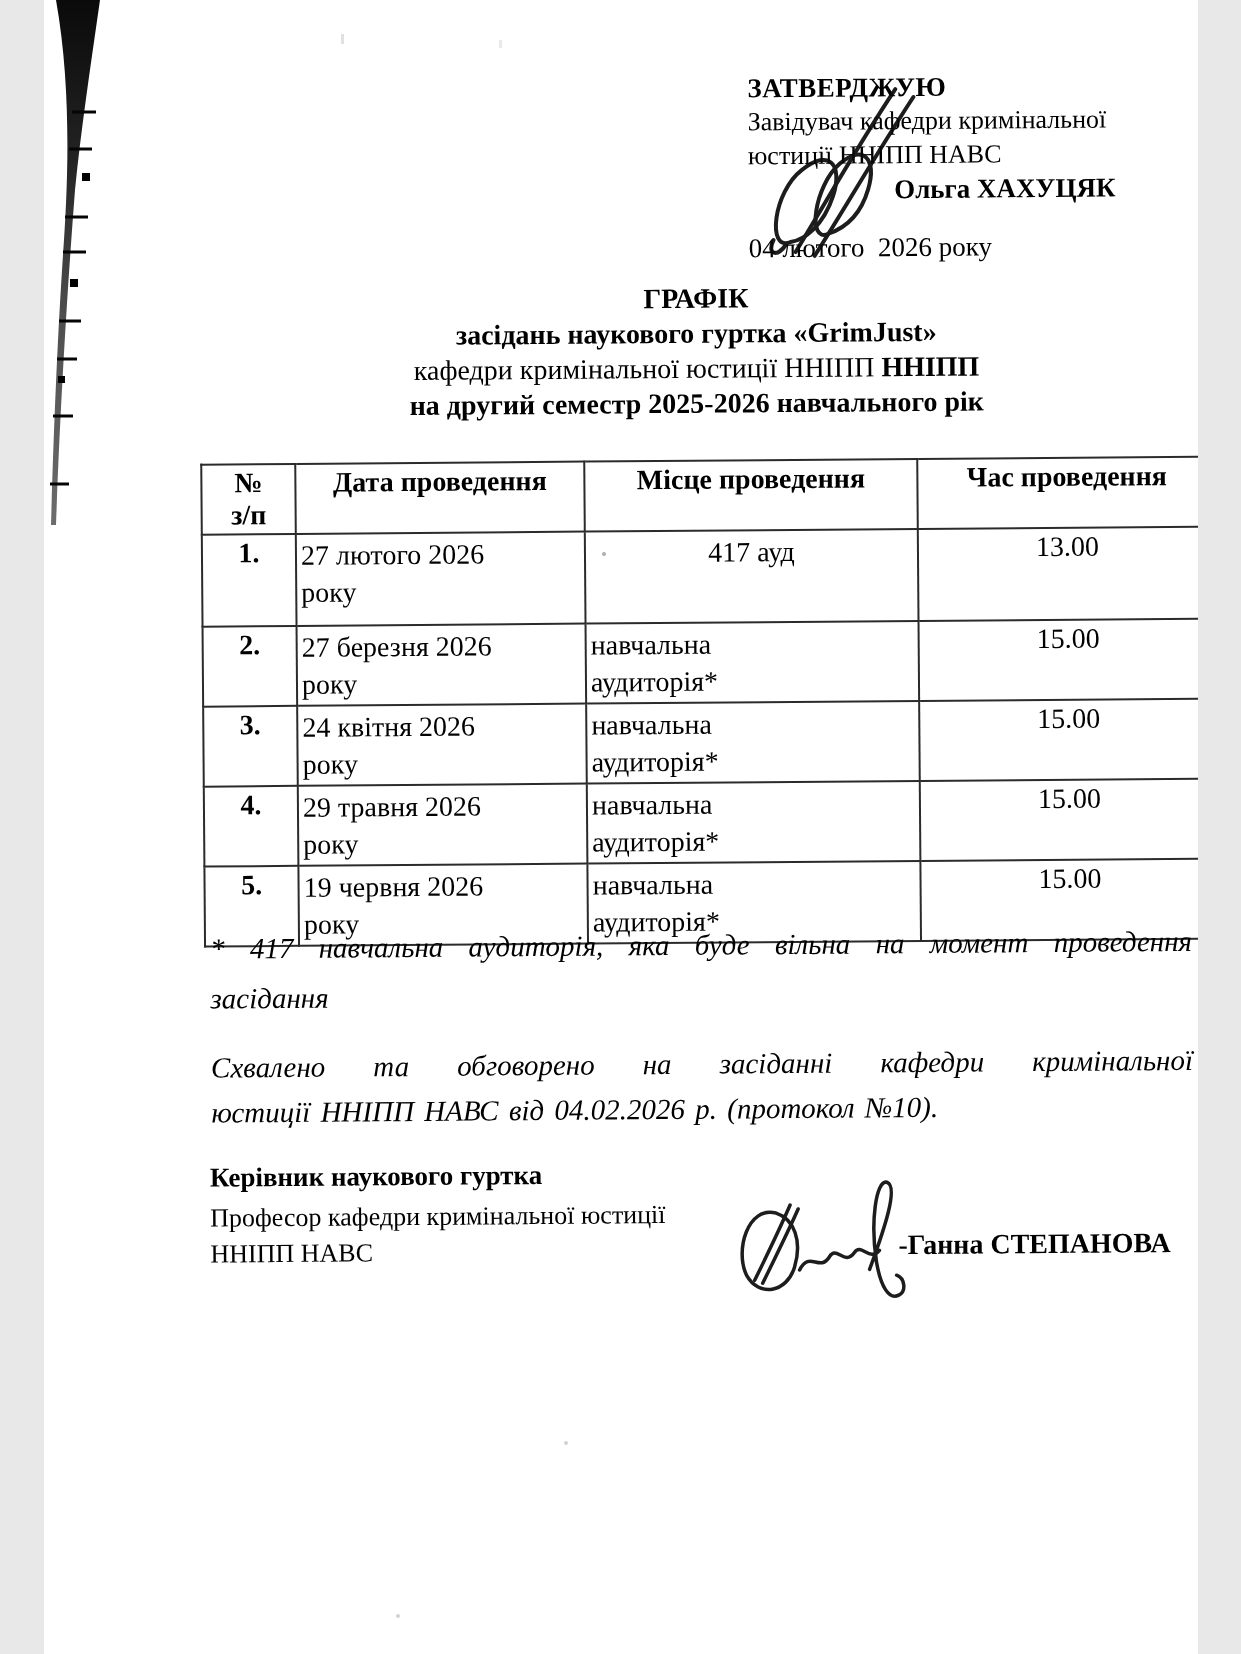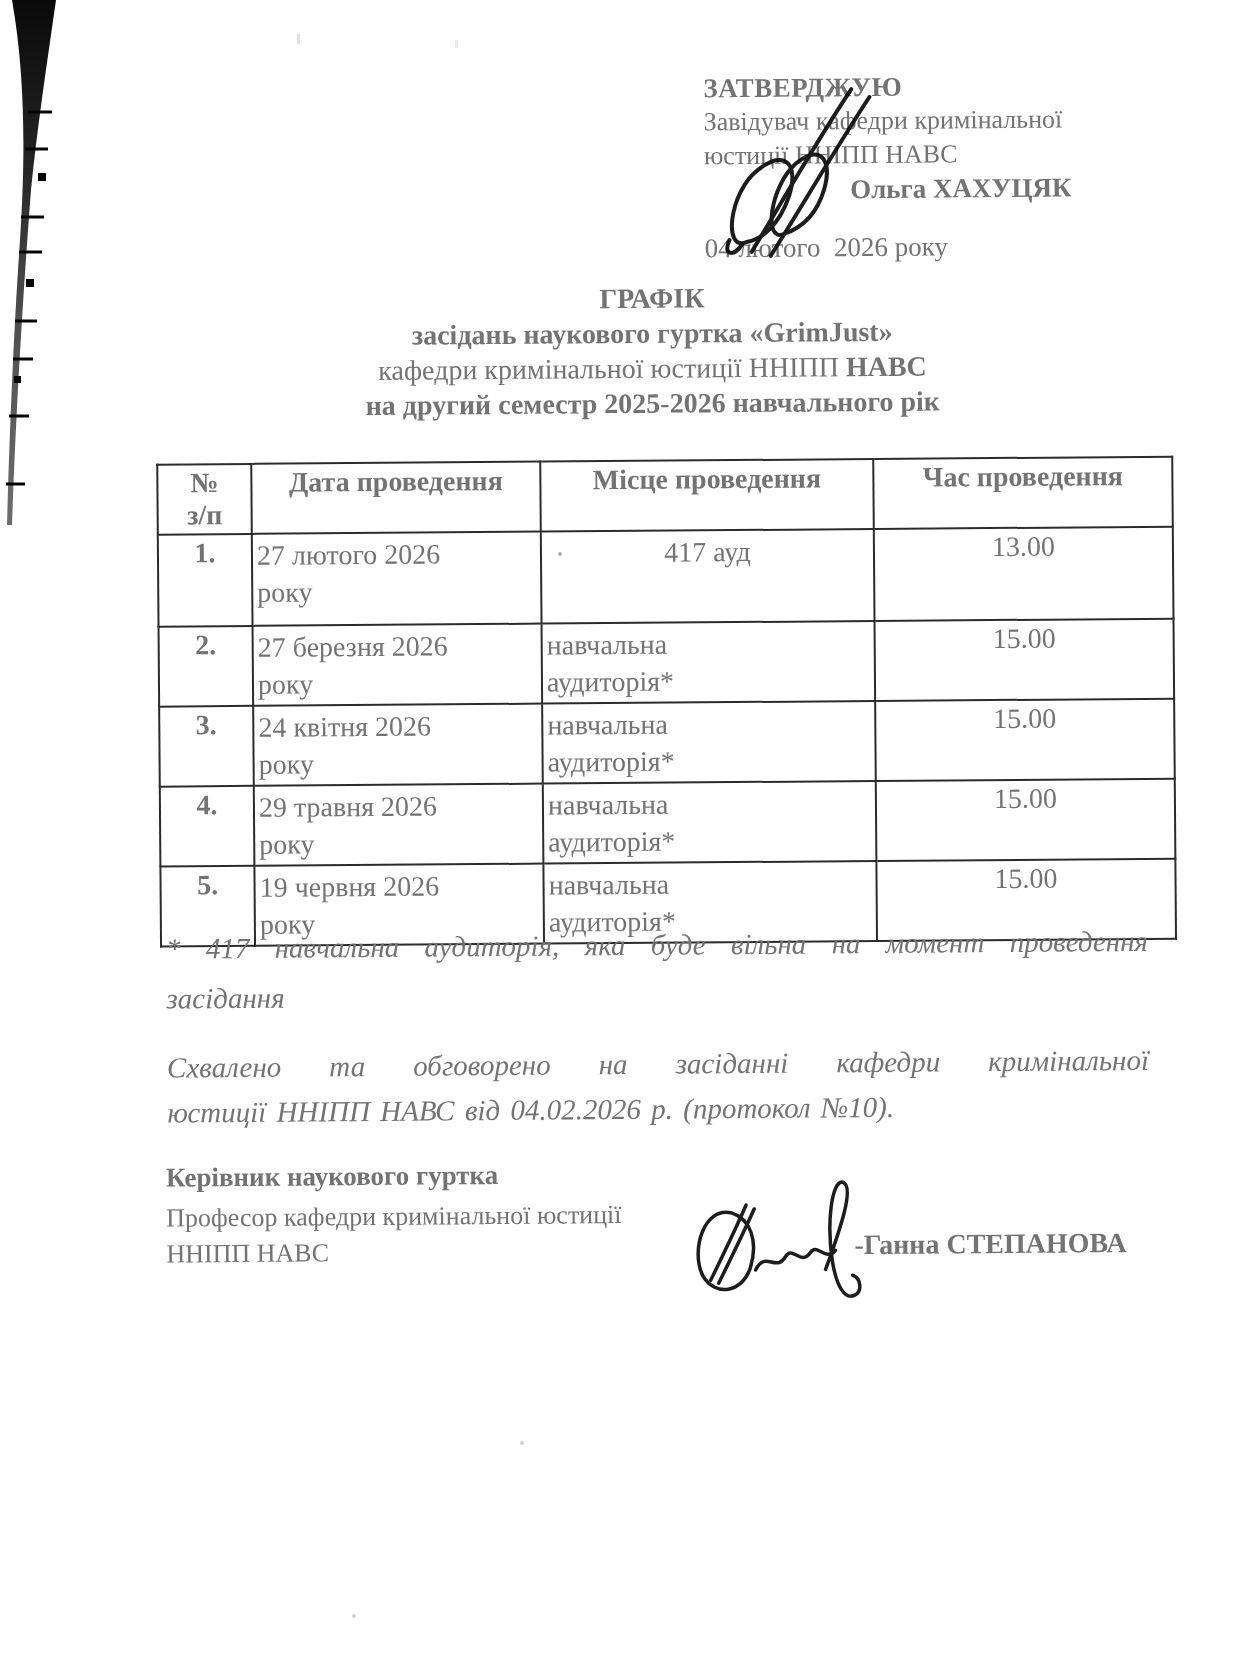--- a/index.html
+++ b/index.html
@@ -1,20 +1,20 @@
 <!DOCTYPE html>
 <html><head>
 <meta charset="utf-8">
 <style>
   html,body{margin:0;padding:0;background:#e8e8e8;}
   .page{
-    position:relative;width:1241px;height:1654px;margin:0 auto;
+    position:relative;width:1154px;height:1654px;margin:0 auto;
     background:#ffffff;overflow:hidden;
     font-family:"Liberation Serif","DejaVu Serif",serif;
-    color:#737373;
+    color:#000000;
   }
   .rot{position:absolute;inset:0;transform:rotate(-0.45deg);transform-origin:620px 685px;}
   .abs{position:absolute;}
   .bold{font-weight:bold;}
   .pre{white-space:pre-line;}
 
   
   .approve{left:708px;top:72px;font-size:26px;line-height:34px;width:470px;}
   .a-title{font-size:27px;letter-spacing:0.5px;}
   .a-name{font-size:27px;margin-left:146px;}
@@ -107,21 +107,21 @@
         <path d="M74,172 C100,132 138,68 174,14"></path>
         <path d="M50,158 C26,168 33,108 62,86 C90,64 103,82 93,112 C83,142 64,156 50,158"></path>
         <path d="M88,150 C66,160 74,102 100,80 C124,60 137,76 128,106 C119,136 100,146 88,150"></path>
         <path d="M46,160 C36,174 26,170 33,156"></path>
       </g>
     </svg>
 
     <div class="abs heading">
       <div class="bold">ГРАФІК</div>
       <div class="bold">засідань наукового гуртка «GrimJust»</div>
-      <div><span>кафедри кримінальної юстиції ННІПП </span><span class="bold">НАВС</span></div>
+      <div><span>кафедри кримінальної юстиції ННІПП </span><span class="bold">ННІПП</span></div>
       <div class="bold">на другий семестр 2025-2026 навчального рік</div>
     </div>
 
     <div class="abs tblwrap">
       <table class="sched">
         <colgroup>
           <col style="width:94px">
             <col style="width:289px">
             <col style="width:333px">
             <col style="width:299px">

